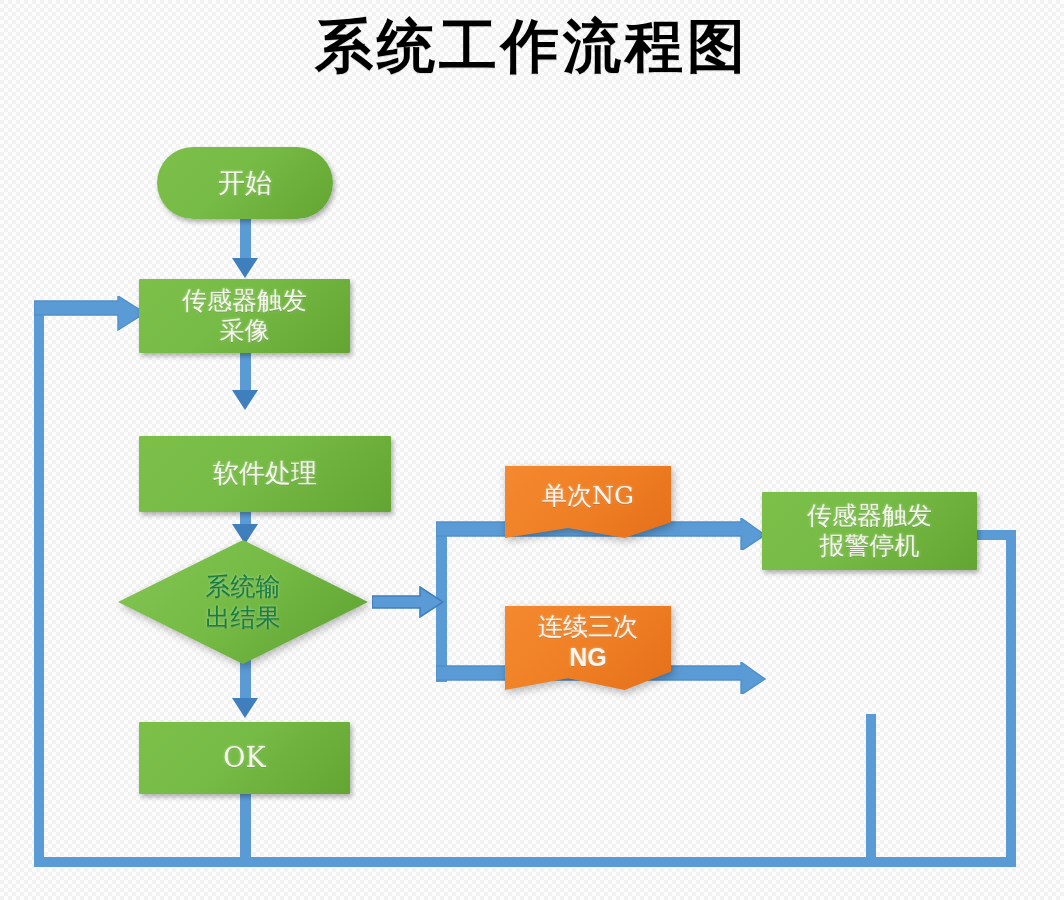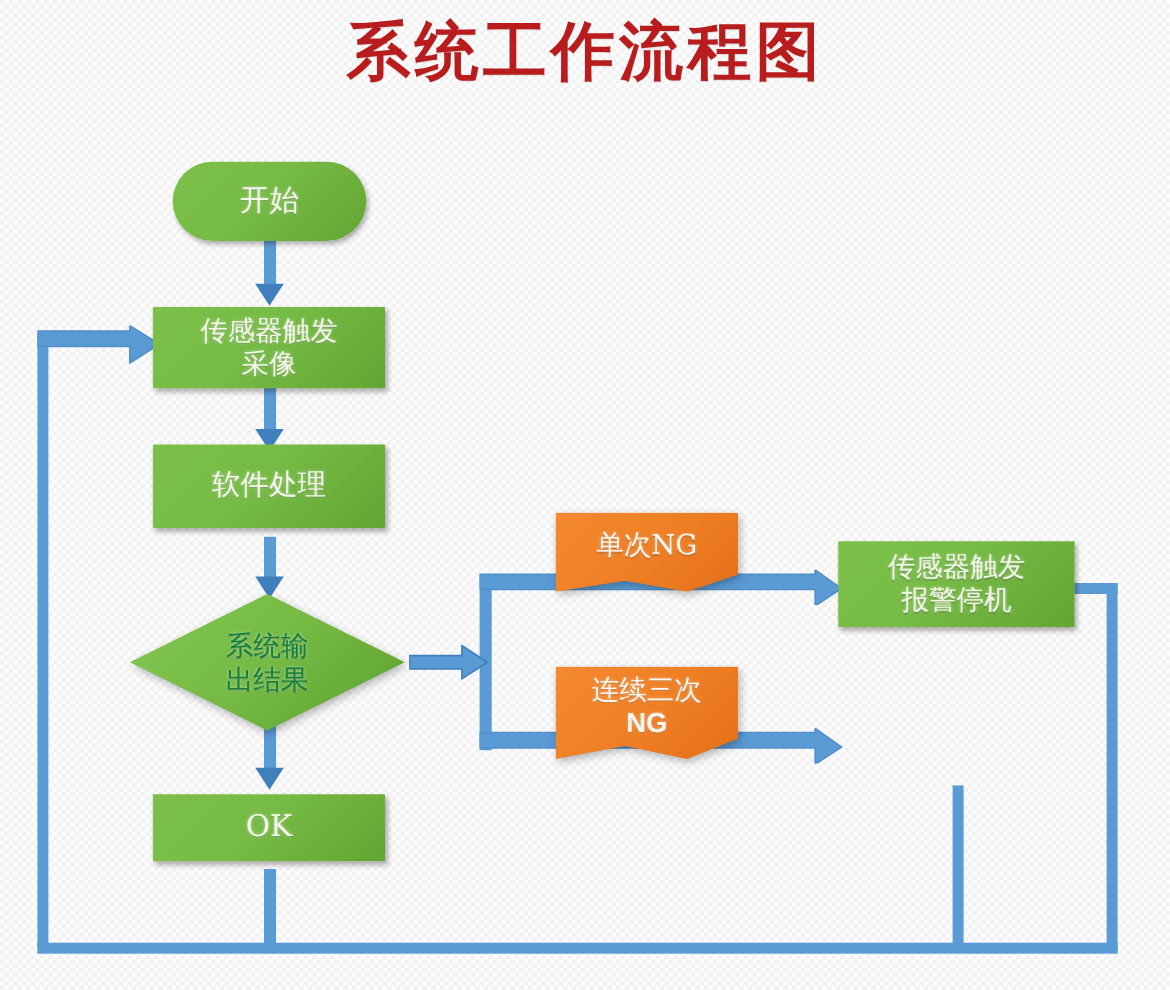--- a/index.html
+++ b/index.html
@@ -16,21 +16,21 @@
     overflow:hidden;
   }
   #stage{position:relative;width:1064px;height:900px;}
 
   
   .title{
     position:absolute;left:0;top:8px;width:1064px;
     text-align:center;
     font-family:"DejaVu Serif","Liberation Serif",serif;
     font-size:58px;font-weight:bold;
-    color:#b91c1c;
+    color:#000000;
     letter-spacing:4px;
     text-shadow:0 1px 1px rgba(0,0,0,.12);
     white-space:nowrap;
   }
 
   
   .node{
     position:absolute;
     display:flex;align-items:center;justify-content:center;
     text-align:center;
@@ -161,35 +161,35 @@
 
   <div class="node green pill" style="left:157px;top:147px;width:176px;height:72px;font-size:27px;">
     <span>开始</span>
   </div>
 
   <div class="node green rect" style="left:139px;top:279px;width:211px;height:74px;font-size:25px;flex-direction:column;">
     <span>传感器触发</span>
     <span>采像</span>
   </div>
 
-  <div class="node green rect" style="left:139px;top:404px;width:211px;height:76px;font-size:26px;">
+  <div class="node green rect" style="left:139px;top:436px;width:252px;height:76px;font-size:26px;">
     <span>软件处理</span>
   </div>
 
   <div class="diamond" style="left:118px;top:540px;width:250px;height:124px;">
     <div class="dshape"></div>
     <div class="dlabel">
       <div>
         <div>系统输</div>
         <div>出结果</div>
       </div>
     </div>
   </div>
 
-  <div class="node green rect" style="left:139px;top:722px;width:211px;height:61px;font-size:27px;">
+  <div class="node green rect" style="left:139px;top:722px;width:211px;height:72px;font-size:27px;">
     <span>OK</span>
   </div>
 
   <div class="banner" style="left:505px;top:438px;width:166px;height:72px;">
     <div class="bshape"></div>
     <div class="blabel">单次NG</div>
   </div>
 
   <div class="banner" style="left:505px;top:578px;width:166px;height:84px;">
     <div class="bshape"></div>

